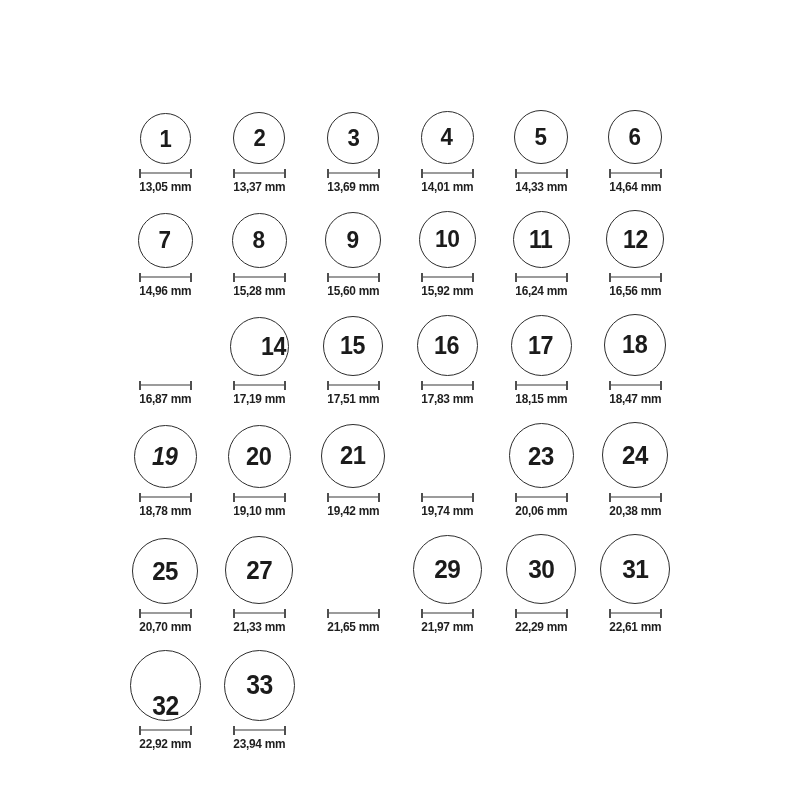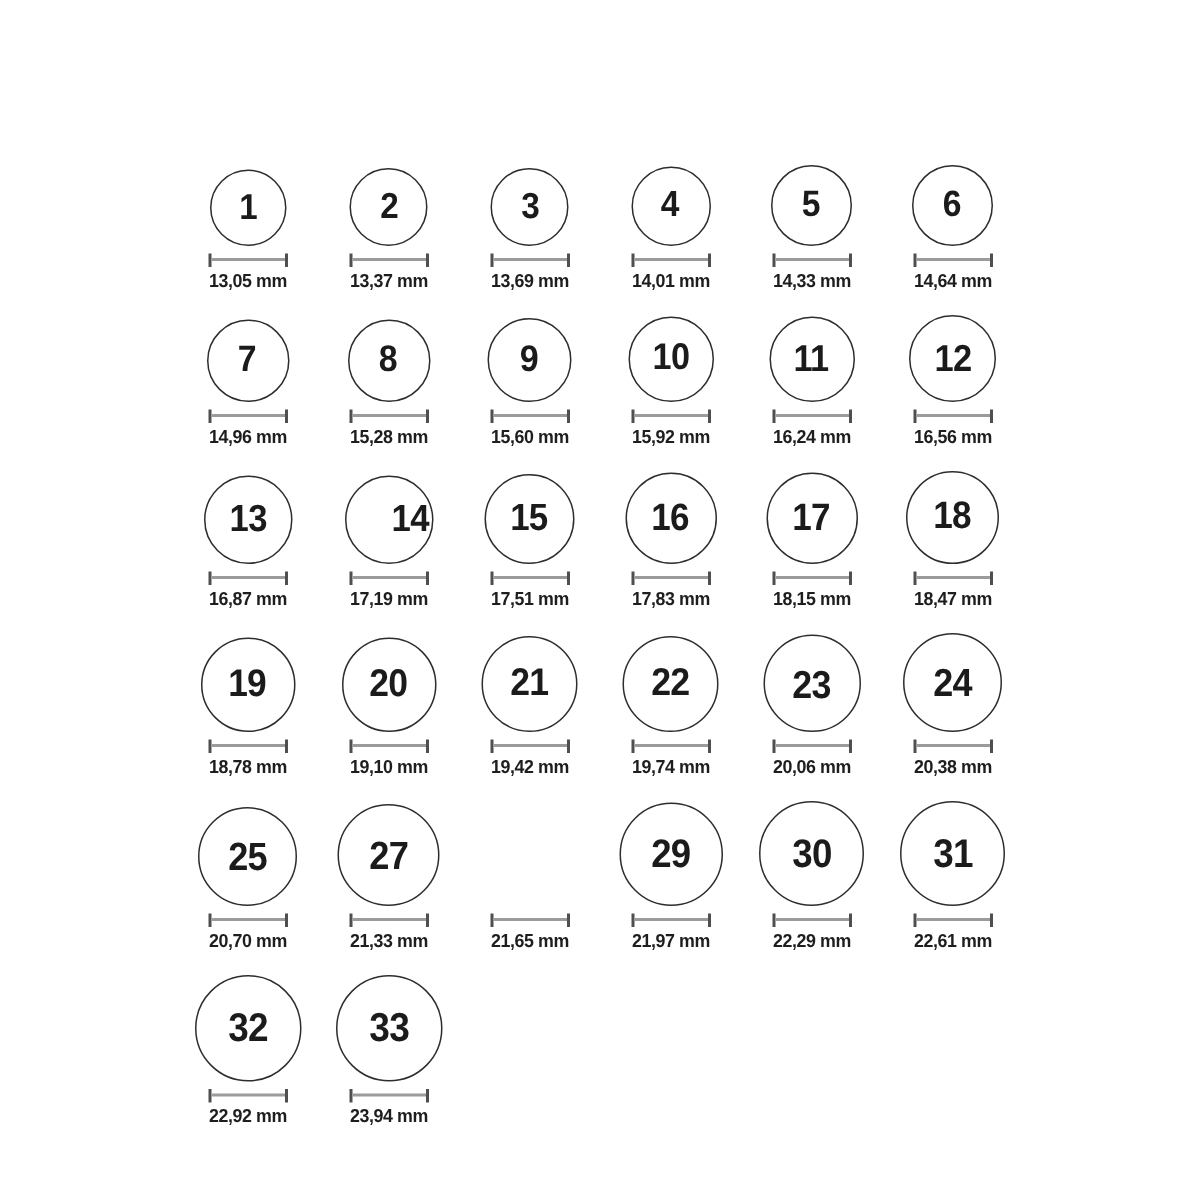--- a/index.html
+++ b/index.html
@@ -154,23 +154,20 @@
         <div class="dlabel">16,24 mm</div>
       </div>
       <div class="cell">
         <div class="circle" style="width: 58px; height: 58px;">
           <span class="num" style="font-size: 25px;">12</span>
         </div>
         <div class="measure" style="width: 53px;"></div>
         <div class="dlabel">16,56 mm</div>
       </div>
       <div class="cell">
-        <div class="circle" style="width: 59px; height: 59px;">
-          <span class="num" style="font-size: 25.1px;">13</span>
-        </div>
         <div class="measure" style="width: 53px;"></div>
         <div class="dlabel">16,87 mm</div>
       </div>
       <div class="cell">
         <div class="circle" style="width: 59px; height: 59px; justify-content: flex-end;">
           <span class="num" style="font-size: 25.2px;">14</span>
         </div>
         <div class="measure" style="width: 53px;"></div>
         <div class="dlabel">17,19 mm</div>
       </div>
@@ -196,44 +193,41 @@
         <div class="dlabel">18,15 mm</div>
       </div>
       <div class="cell">
         <div class="circle" style="width: 62px; height: 62px;">
           <span class="num" style="font-size: 25.5px;">18</span>
         </div>
         <div class="measure" style="width: 53px;"></div>
         <div class="dlabel">18,47 mm</div>
       </div>
       <div class="cell">
-        <div class="circle" style="width: 63px; height: 63px;">
+        <div class="circle" style="width: 63px; height: 63px; font-style: italic;">
           <span class="num" style="font-size: 25.6px;">19</span>
         </div>
         <div class="measure" style="width: 53px;"></div>
         <div class="dlabel">18,78 mm</div>
       </div>
       <div class="cell">
         <div class="circle" style="width: 63px; height: 63px;">
           <span class="num" style="font-size: 25.7px;">20</span>
         </div>
         <div class="measure" style="width: 53px;"></div>
         <div class="dlabel">19,10 mm</div>
       </div>
       <div class="cell">
         <div class="circle" style="width: 64px; height: 64px;">
           <span class="num" style="font-size: 25.8px;">21</span>
         </div>
         <div class="measure" style="width: 53px;"></div>
         <div class="dlabel">19,42 mm</div>
       </div>
       <div class="cell">
-        <div class="circle" style="width: 64px; height: 64px;">
-          <span class="num" style="font-size: 25.9px;">22</span>
-        </div>
         <div class="measure" style="width: 53px;"></div>
         <div class="dlabel">19,74 mm</div>
       </div>
       <div class="cell">
         <div class="circle" style="width: 65px; height: 65px;">
           <span class="num" style="font-size: 26px;">23</span>
         </div>
         <div class="measure" style="width: 53px;"></div>
         <div class="dlabel">20,06 mm</div>
       </div>
@@ -277,21 +271,21 @@
         <div class="dlabel">22,29 mm</div>
       </div>
       <div class="cell">
         <div class="circle" style="width: 70px; height: 70px;">
           <span class="num" style="font-size: 26.7px;">31</span>
         </div>
         <div class="measure" style="width: 53px;"></div>
         <div class="dlabel">22,61 mm</div>
       </div>
       <div class="cell">
-        <div class="circle" style="width: 71px; height: 71px;">
+        <div class="circle" style="width: 71px; height: 71px; align-items: flex-end;">
           <span class="num" style="font-size: 26.8px;">32</span>
         </div>
         <div class="measure" style="width: 53px;"></div>
         <div class="dlabel">22,92 mm</div>
       </div>
       <div class="cell">
         <div class="circle" style="width: 71px; height: 71px;">
           <span class="num" style="font-size: 26.9px;">33</span>
         </div>
         <div class="measure" style="width: 53px;"></div>

